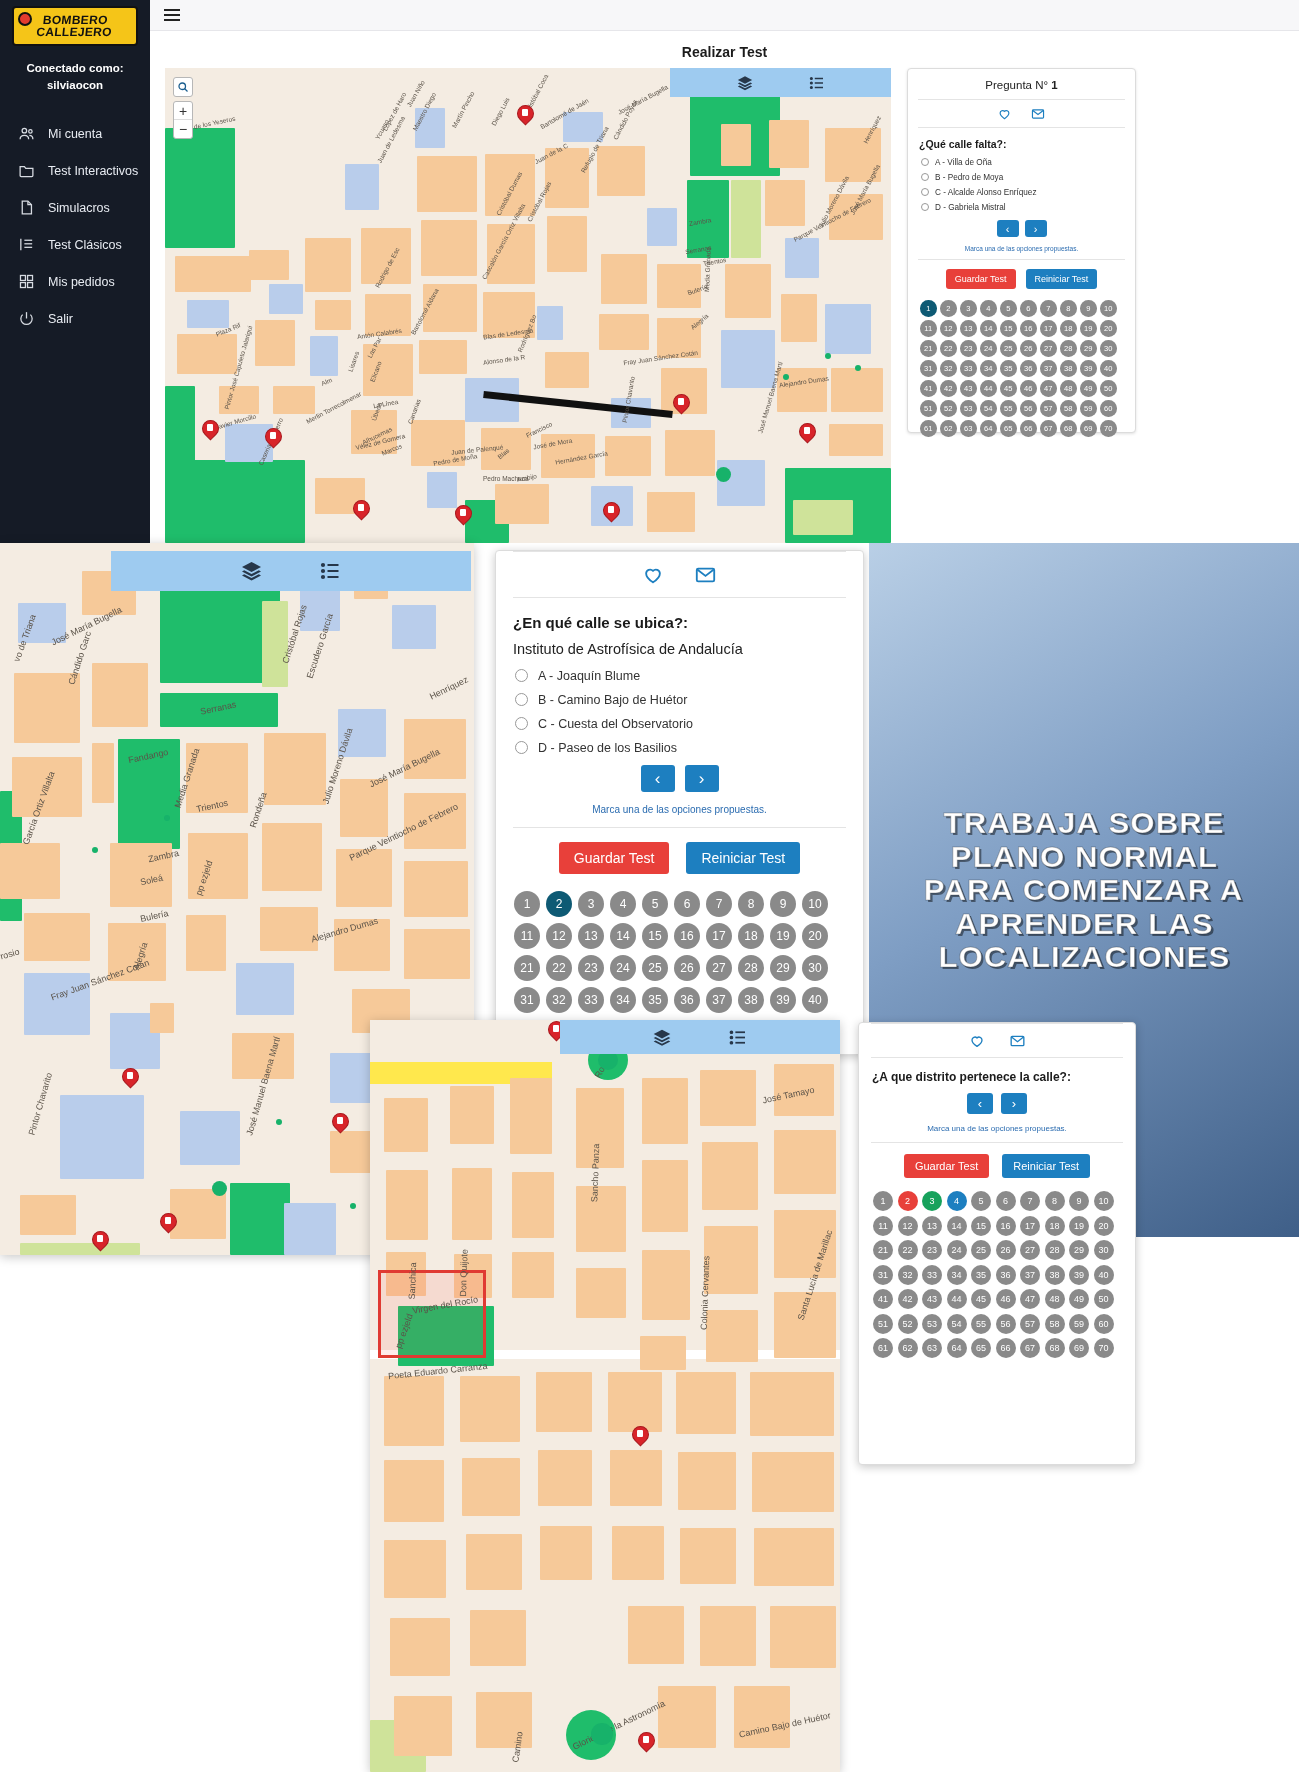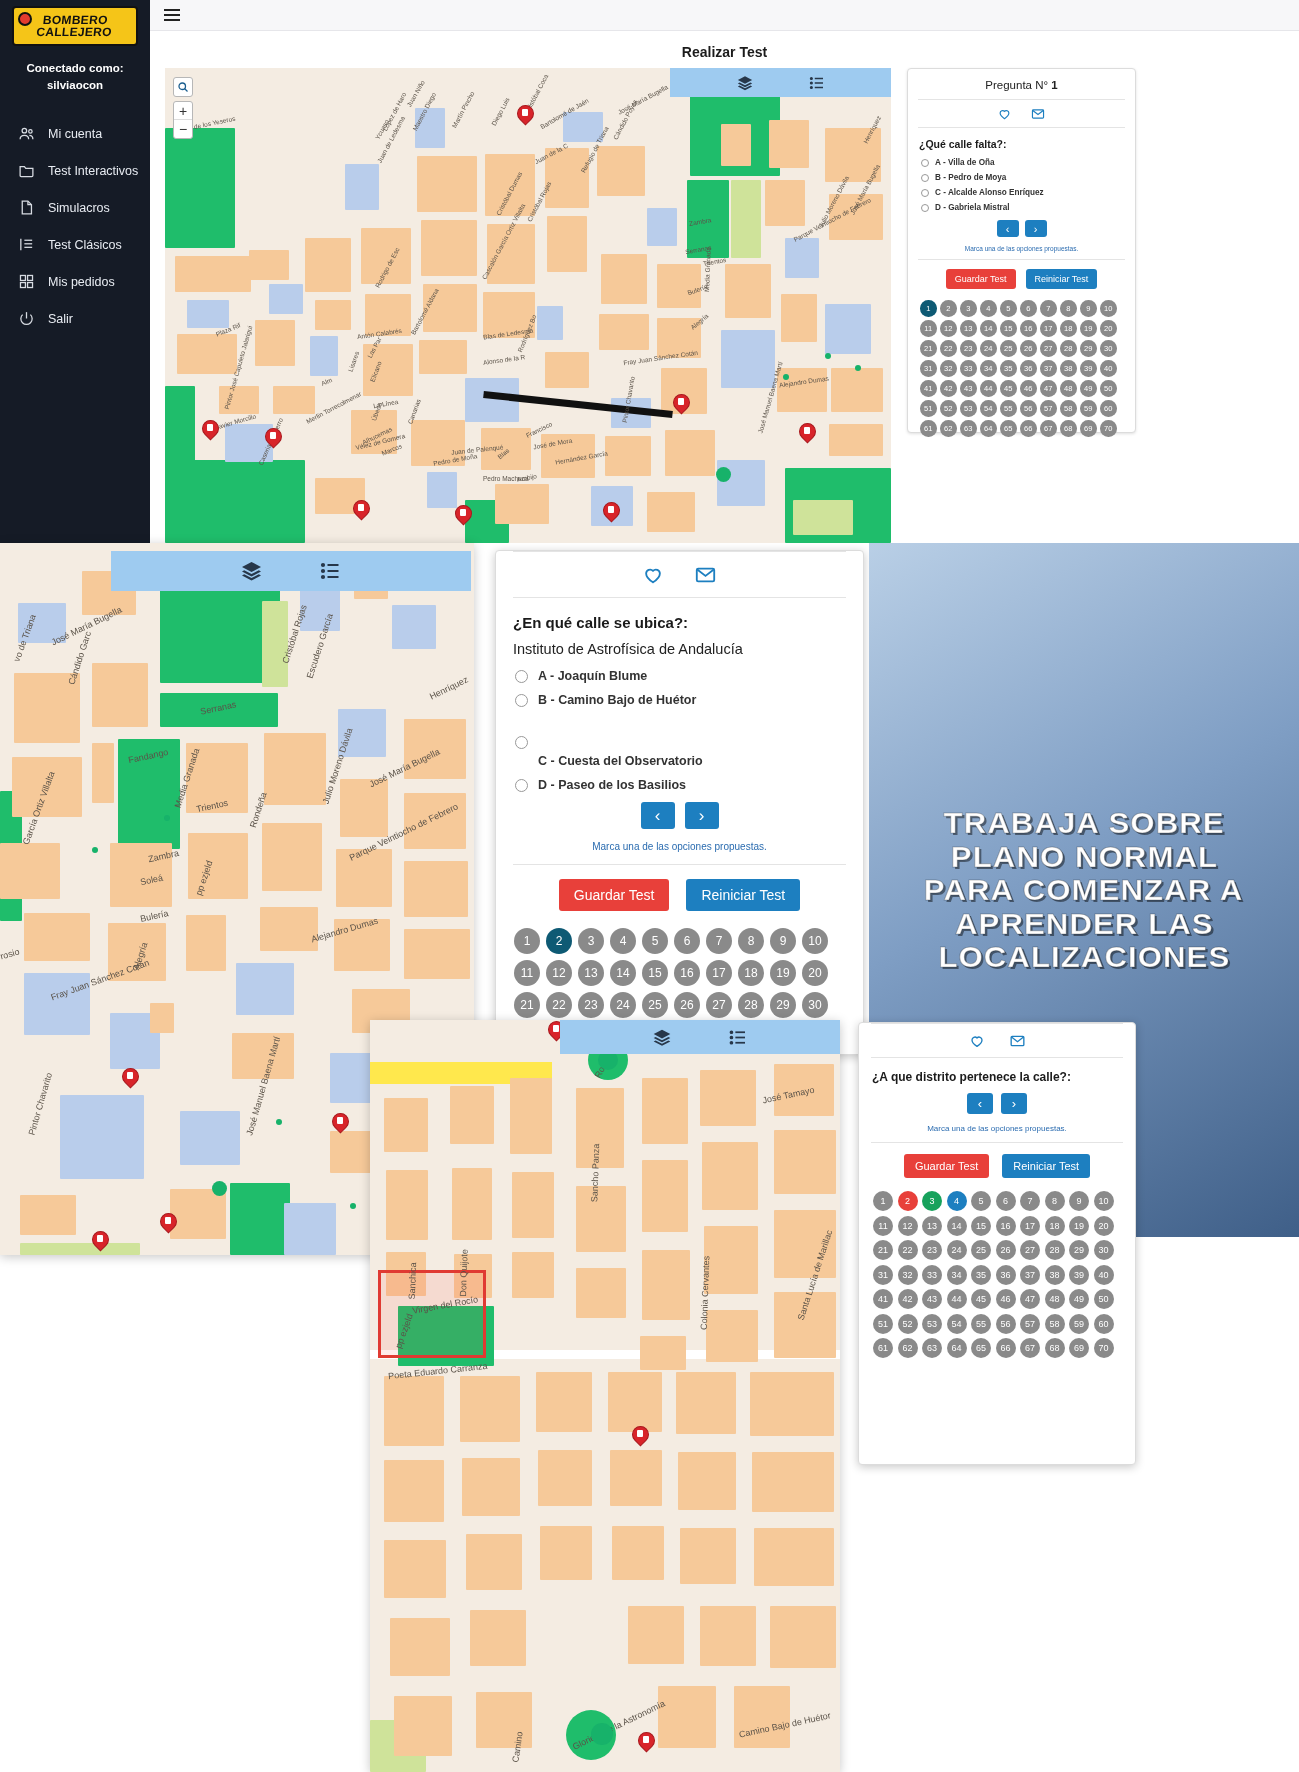--- a/index.html
+++ b/index.html
@@ -118,21 +118,21 @@
   .qcard {
     position: absolute; background: #fff; border: 1px solid #dcdcdc;
     border-radius: 4px; box-shadow: 0 1px 3px rgba(0,0,0,.12);
   }
   .q-title { text-align: center; font-weight: normal; color: #222; }
   .q-title b { font-weight: bold; }
   .q-icons { display: flex; justify-content: center; align-items: center; }
   .q-sep { border-top: 1px solid #e4e4e4; }
   .q-prompt { font-weight: bold; color: #1b1b1b; }
   .q-sub { color: #222; }
-  .opt { display: flex; align-items: center; font-weight: bold; }
+  .opt { display: flex; align-items: flex-start; }
   .radio {
     border-radius: 50%; border: 1px solid #999; background: #fff; flex: none;
   }
   .navbtns { display: flex; justify-content: center; }
   .navbtn {
     background: #1d7fc0; color: #fff; display: flex; align-items: center;
     justify-content: center; border-radius: 3px; cursor: pointer;
   }
   .hint { text-align: center; color: #2b6cb0; }
   .btnrow { display: flex; justify-content: center; }
@@ -683,21 +683,21 @@
       <div class="opt" style="gap:10px; margin-bottom:10px;">
         <span class="radio" style="width:13px;height:13px;"></span>
         <span style="font-size:12.5px;color:#333;">A - Joaquín Blume</span>
       </div>
       <div class="opt" style="gap:10px; margin-bottom:10px;">
         <span class="radio" style="width:13px;height:13px;"></span>
         <span style="font-size:12.5px;color:#333;">B - Camino Bajo de Huétor</span>
       </div>
       <div class="opt" style="gap:10px; margin-bottom:10px;">
         <span class="radio" style="width:13px;height:13px;"></span>
-        <span style="font-size:12.5px;color:#333;margin-top:37px;">C - Cuesta del Observatorio</span>
+        <span style="font-size:12.5px;color:#333;">C - Cuesta del Observatorio</span>
       </div>
       <div class="opt" style="gap:10px; margin-bottom:10px;">
         <span class="radio" style="width:13px;height:13px;"></span>
         <span style="font-size:12.5px;color:#333;">D - Paseo de los Basilios</span>
       </div>
     </div>
     <div class="navbtns" style="gap:10px; margin-top:8px;">
       <div class="navbtn" style="width:34px;height:27px;font-size:17px;">‹</div>
       <div class="navbtn" style="width:34px;height:27px;font-size:17px;">›</div>
     </div>

